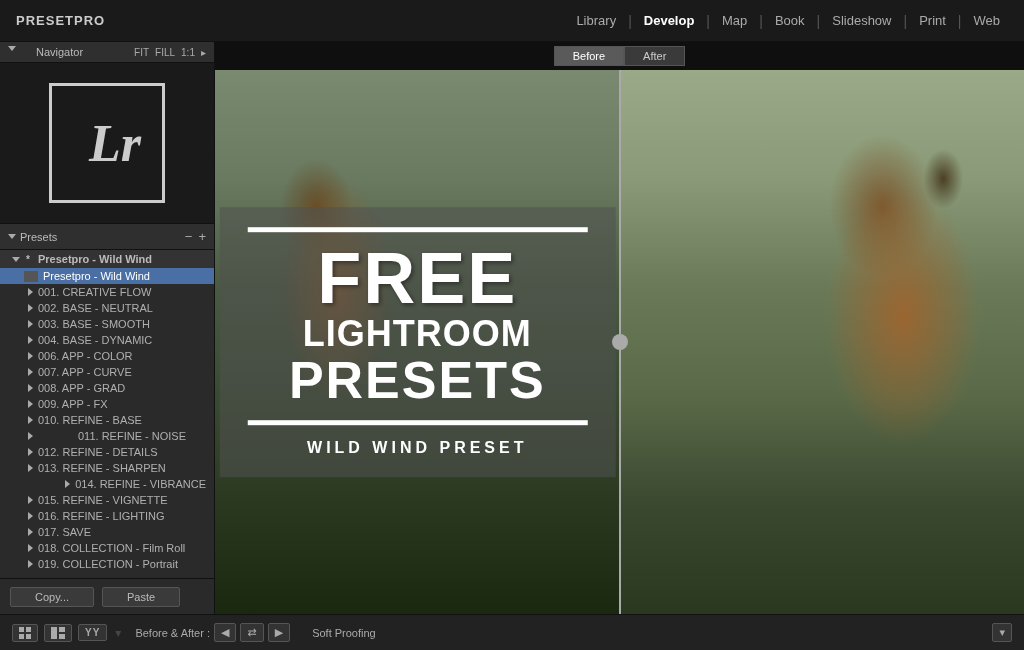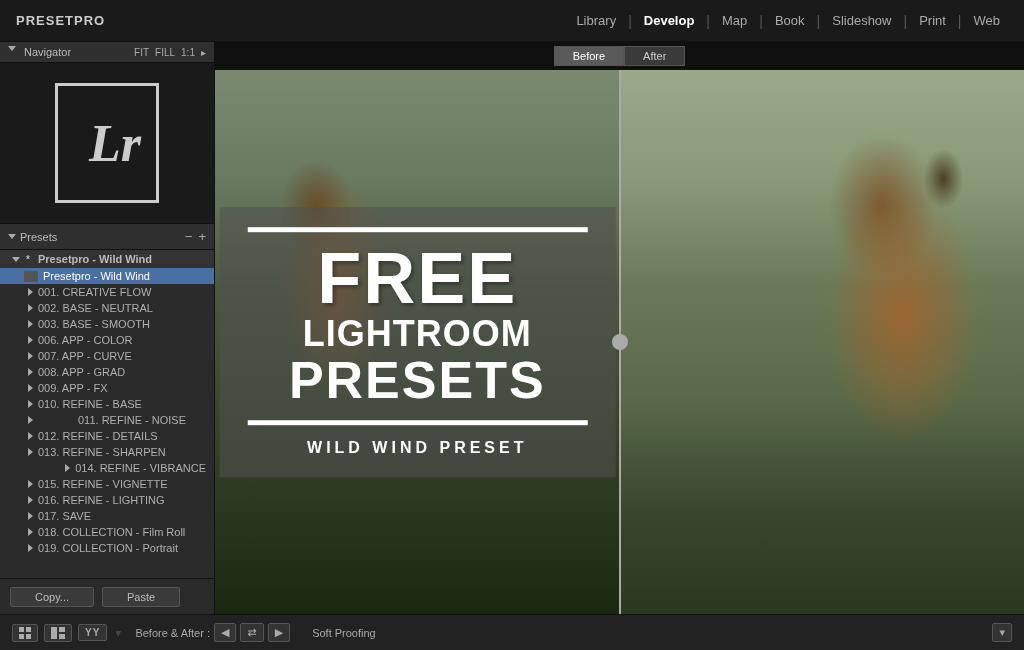--- a/index.html
+++ b/index.html
@@ -78,41 +78,41 @@
       align-items: center;
       justify-content: space-between;
       padding: 4px 8px;
       background: #2f2f2f;
       border-bottom: 1px solid #111;
       font-size: 11px;
       color: #bbb;
     }
     #navigator-header-left {
       display: flex;
-      gap: 8px;
+      gap: 20px;
     }
     #navigator-controls {
       display: flex;
       gap: 6px;
       font-size: 10px;
       color: #aaa;
     }
     #navigator-controls span { cursor: pointer; }
     #navigator-preview {
       width: 100%;
       height: 160px;
       background: #1a1a1a;
       display: flex;
       align-items: center;
       justify-content: center;
       position: relative;
       overflow: hidden;
     }
     #lr-logo {
-      width: 104px;
+      width: 116px;
       height: 120px;
       background: #1a1a1a;
       border: 3px solid #ccc;
       display: flex;
       align-items: center;
       justify-content: center;
       font-size: 52px;
       font-weight: bold;
       color: #ccc;
       font-style: italic;
@@ -505,20 +505,24 @@
           <span class="triangle-right" style="margin-right:5px;"></span>
           <span>001. CREATIVE FLOW</span>
         </div>
         <div class="preset-item" style="padding-left:28px;">
           <span class="triangle-right" style="margin-right:5px;"></span>
           <span>002. BASE - NEUTRAL</span>
         </div>
         <div class="preset-item" style="padding-left:28px;">
           <span class="triangle-right" style="margin-right:5px;"></span>
           <span>003. BASE - SMOOTH</span>
+        </div>
+        <div class="preset-item" style="padding-left:28px;">
+          <span class="triangle-right" style="margin-right:5px;"></span>
+          <span>004. BASE - DYNAMIC</span>
         </div>
         <div class="preset-item" style="padding-left:28px;">
           <span class="triangle-right" style="margin-right:5px;"></span>
           <span>006. APP - COLOR</span>
         </div>
         <div class="preset-item" style="padding-left:28px;">
           <span class="triangle-right" style="margin-right:5px;"></span>
           <span>007. APP - CURVE</span>
         </div>
         <div class="preset-item" style="padding-left:28px;">

